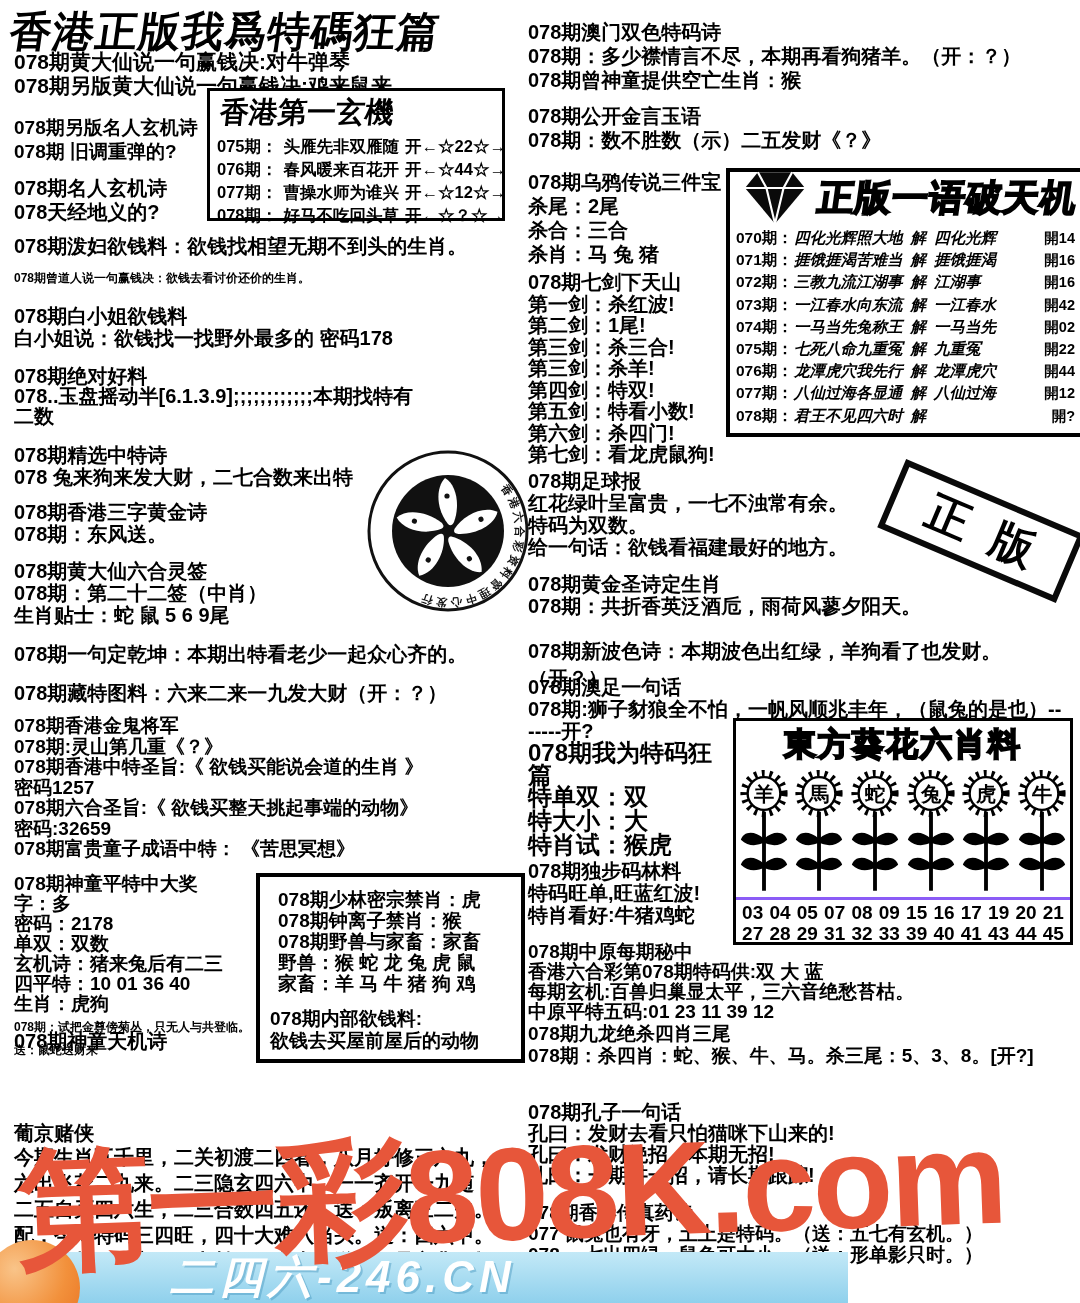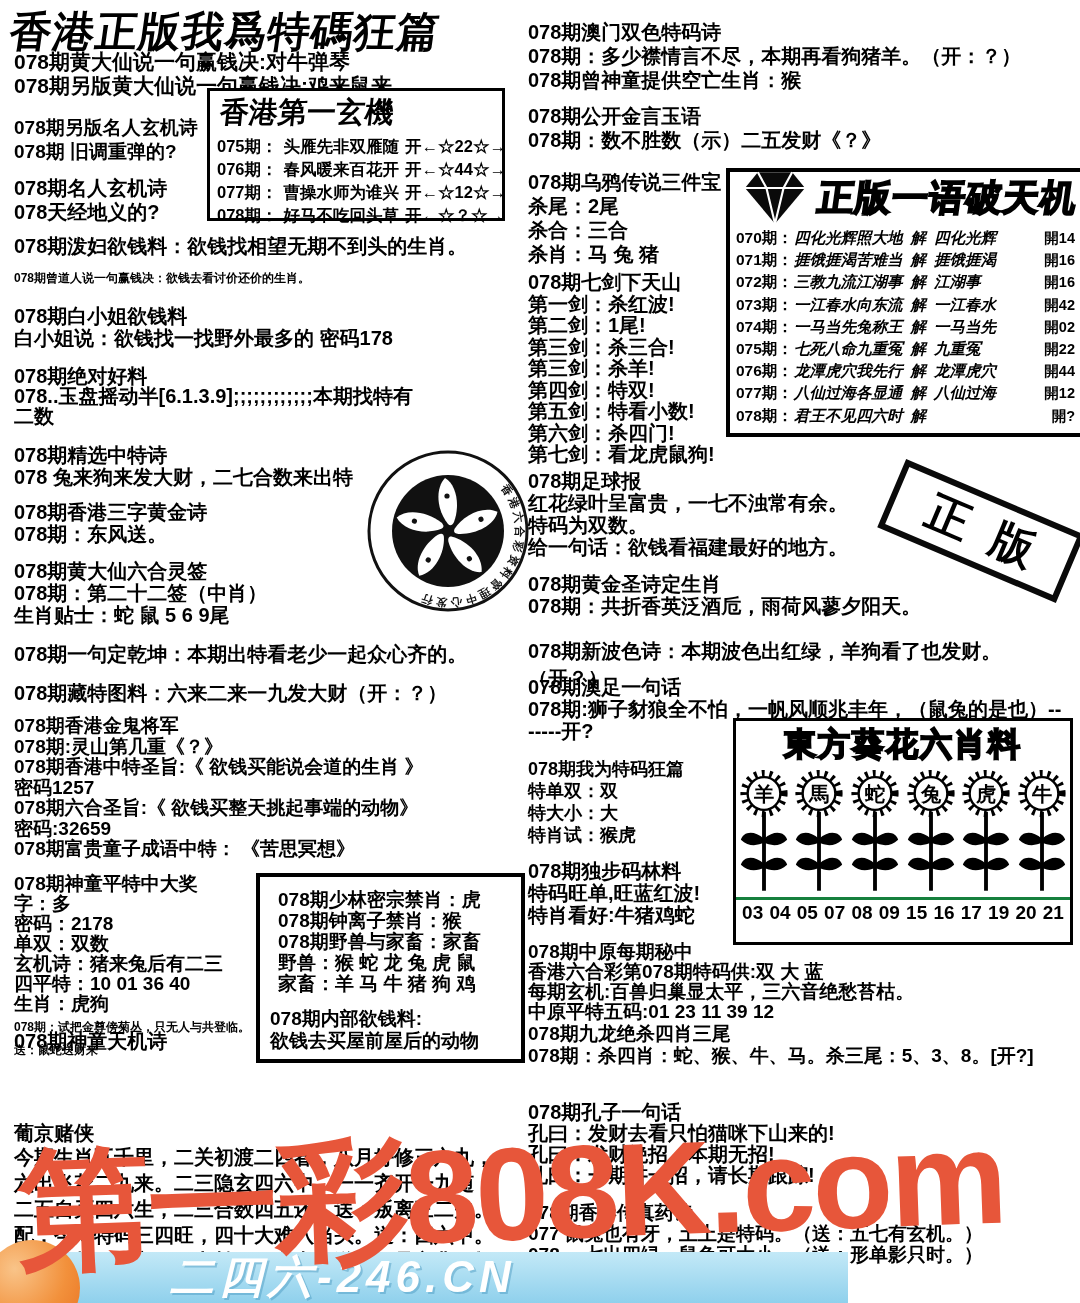--- a/index.html
+++ b/index.html
@@ -31,21 +31,21 @@
   .ptj-row .jie{margin:0 8px;font-weight:700;font-family:"DejaVu Serif",serif;font-style:italic;}
   .ptj-row .open{margin-left:auto;font-weight:700;font-size:14.5px;padding-left:16px;}
   
   .shaolin{left:256px;top:873px;width:261px;height:182px;border-width:4px;font-size:19px;font-weight:700;}
   .shaolin .g1{padding:12px 8px 0 18px;line-height:21px;}
   .shaolin .g2{padding:14px 8px 0 10px;line-height:22px;}
   
   .kuihua{left:733px;top:718px;width:334px;height:221px;}
   .kh-title{text-align:center;font-size:32px;letter-spacing:2px;margin-top:2px;white-space:nowrap;}
   .kh-flowers{display:flex;justify-content:space-around;height:128px;margin-top:2px;}
-  .kh-nums{border-top:3px solid #15803d;padding:2px 3px 0 3px;}
+  .kh-nums{border-top:3px solid #8b5cf6;padding:2px 3px 0 3px;}
   .kh-row{display:grid;grid-template-columns:repeat(12,1fr);font-size:19px;font-weight:900;line-height:21px;text-align:center;}
   
   .emblem{position:absolute;left:363px;top:446px;}
   
   .stamp{
     position:absolute;left:884px;top:494px;width:182px;height:62px;border:6px solid #0a0a0a;
     display:flex;align-items:center;justify-content:center;gap:26px;
     font-size:44px;font-weight:900;transform:rotate(23deg);background:transparent;
   }
   
@@ -194,21 +194,21 @@
     <div class="ln">078期：共折香英泛酒卮，雨荷风蓼夕阳天。</div>
   </div>
 <div class="blk r" style="top:638px;font-size:20px">
     <div class="ln">078期新波色诗：本期波色出红绿，羊狗看了也发财。（开？）</div>
   </div>
 <div class="blk r" style="top:676px;font-size:20px;line-height:22px">
     <div class="ln">078期澳足一句话</div>
     <div class="ln">078期:狮子豺狼全不怕，一帆风顺兆丰年，（鼠兔的是也）--</div>
     <div class="ln">-----开?</div>
   </div>
-<div class="blk r" style="top:758px;width:200px;font-size:18px;line-height:22px">
+<div class="blk r" style="top:742px;width:200px;font-size:24px;line-height:22px">
     <div class="ln">078期我为特码狂篇</div>
     <div class="ln">特单双：双</div>
     <div class="ln">特大小：大</div>
     <div class="ln">特肖试：猴虎</div>
   </div>
 <div class="blk r" style="top:860px;width:200px;font-size:20px;line-height:22px">
     <div class="ln">078期独步码林料</div>
     <div class="ln">特码旺单,旺蓝红波!</div>
     <div class="ln">特肖看好:牛猪鸡蛇</div>
   </div>
@@ -440,20 +440,34 @@
         <span>05</span>
         <span>07</span>
         <span>08</span>
         <span>09</span>
         <span>15</span>
         <span>16</span>
         <span>17</span>
         <span>19</span>
         <span>20</span>
         <span>21</span>
+      </div>
+    <div class="kh-row">
+        <span>27</span>
+        <span>28</span>
+        <span>29</span>
+        <span>31</span>
+        <span>32</span>
+        <span>33</span>
+        <span>39</span>
+        <span>40</span>
+        <span>41</span>
+        <span>43</span>
+        <span>44</span>
+        <span>45</span>
       </div>
   </div>
 </div>
 
 <div class="emblem">
   <svg width="170" height="170" viewBox="0 0 170 170">
     <defs>
       <path id="ringpath" d="M85,17 a68,68 0 1,1 -0.01,0"></path>
     </defs>
     <circle cx="85" cy="85" r="79" fill="none" stroke="#111" stroke-width="3"></circle>

